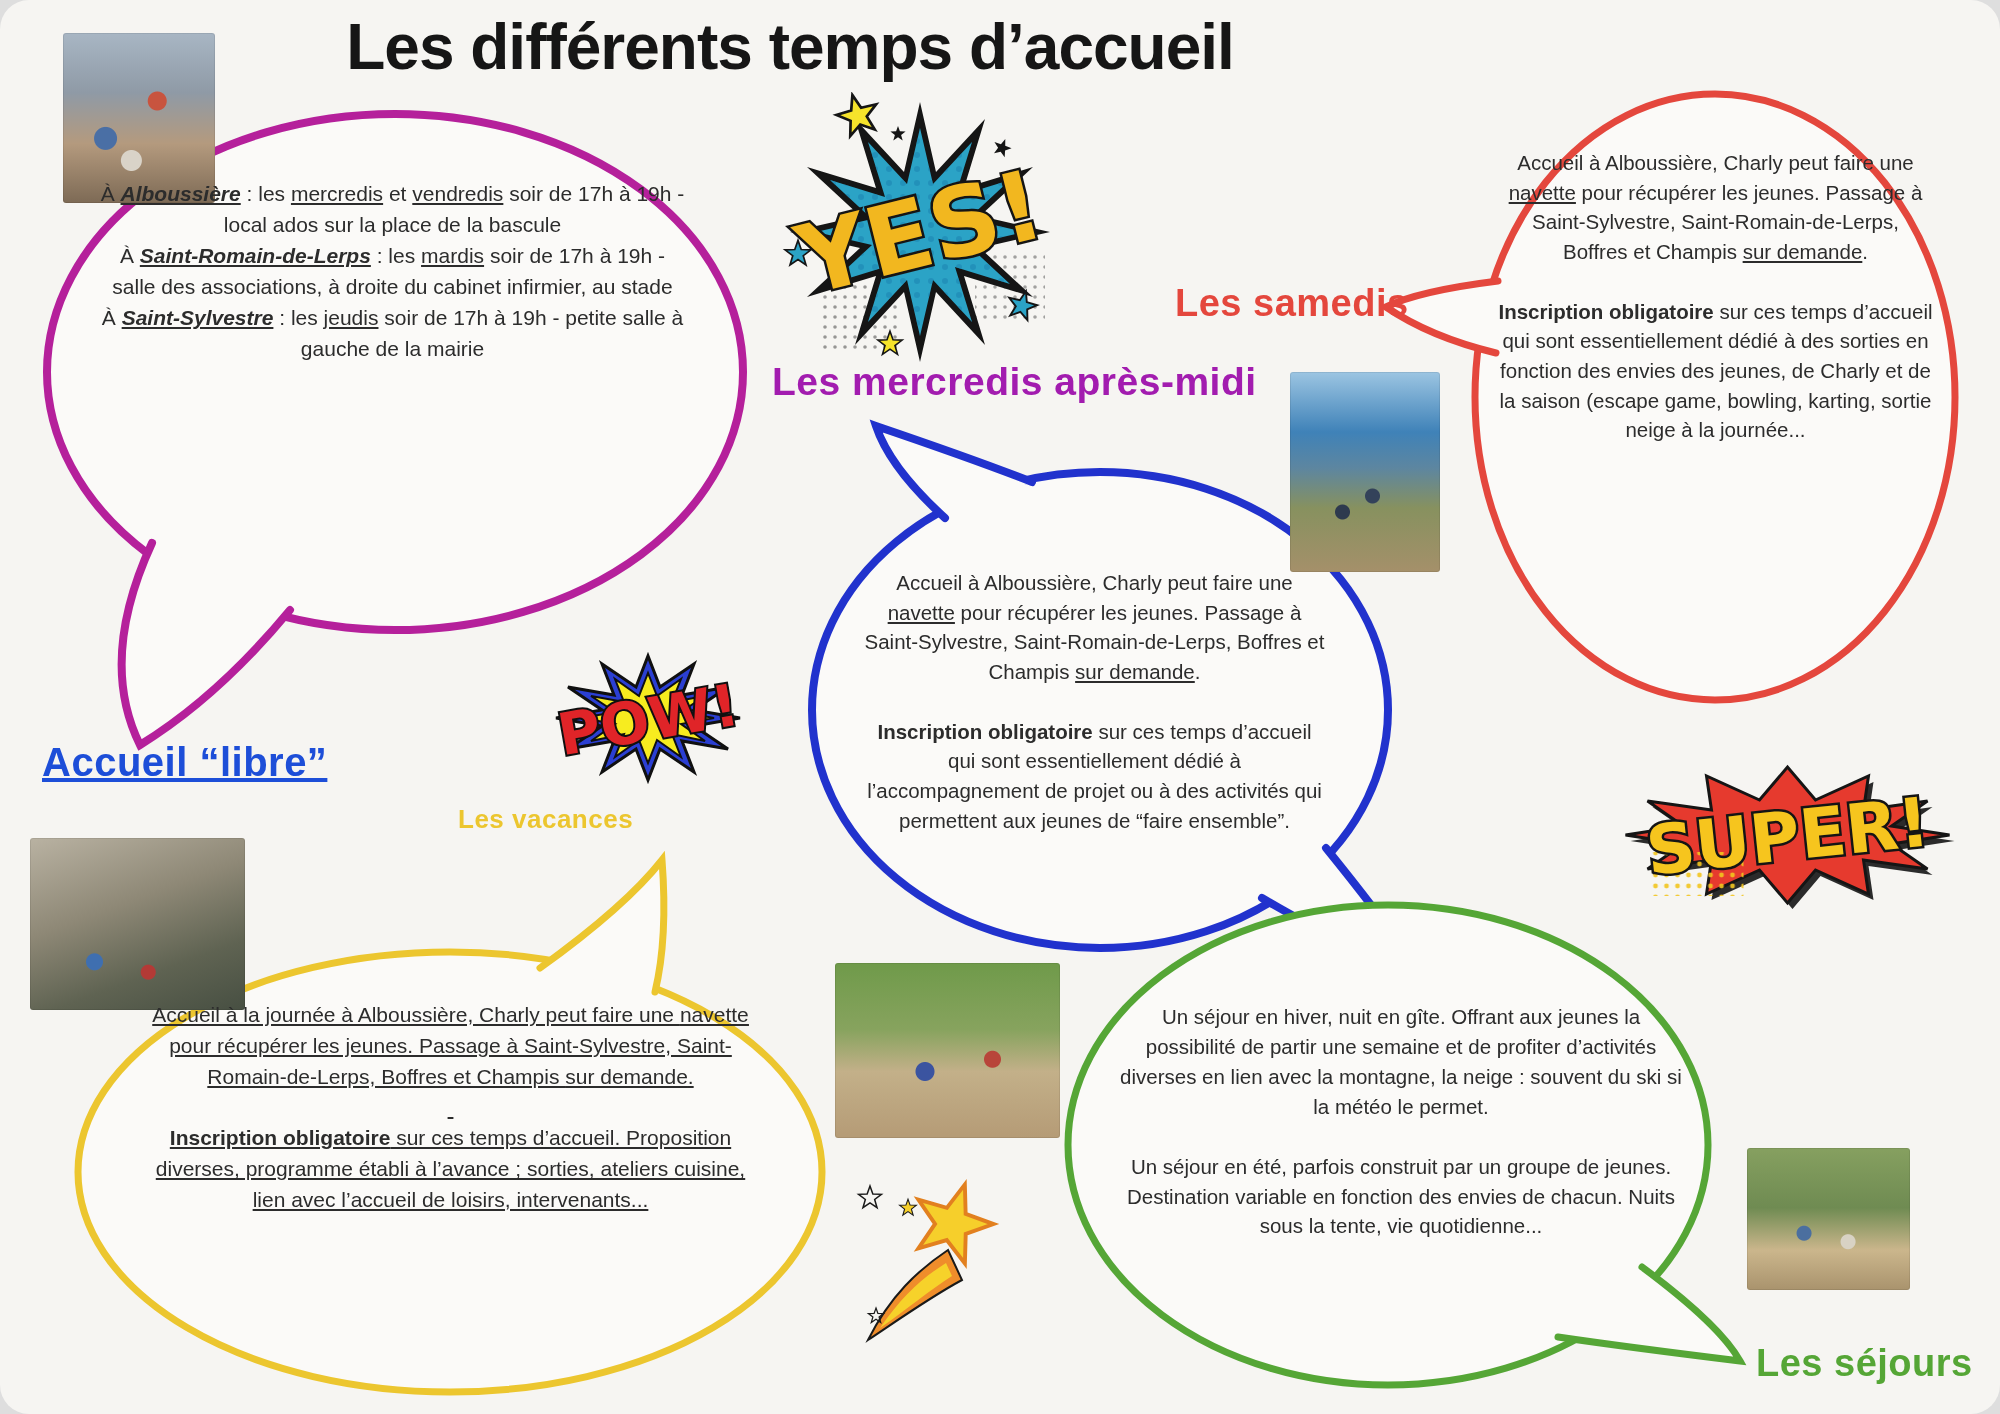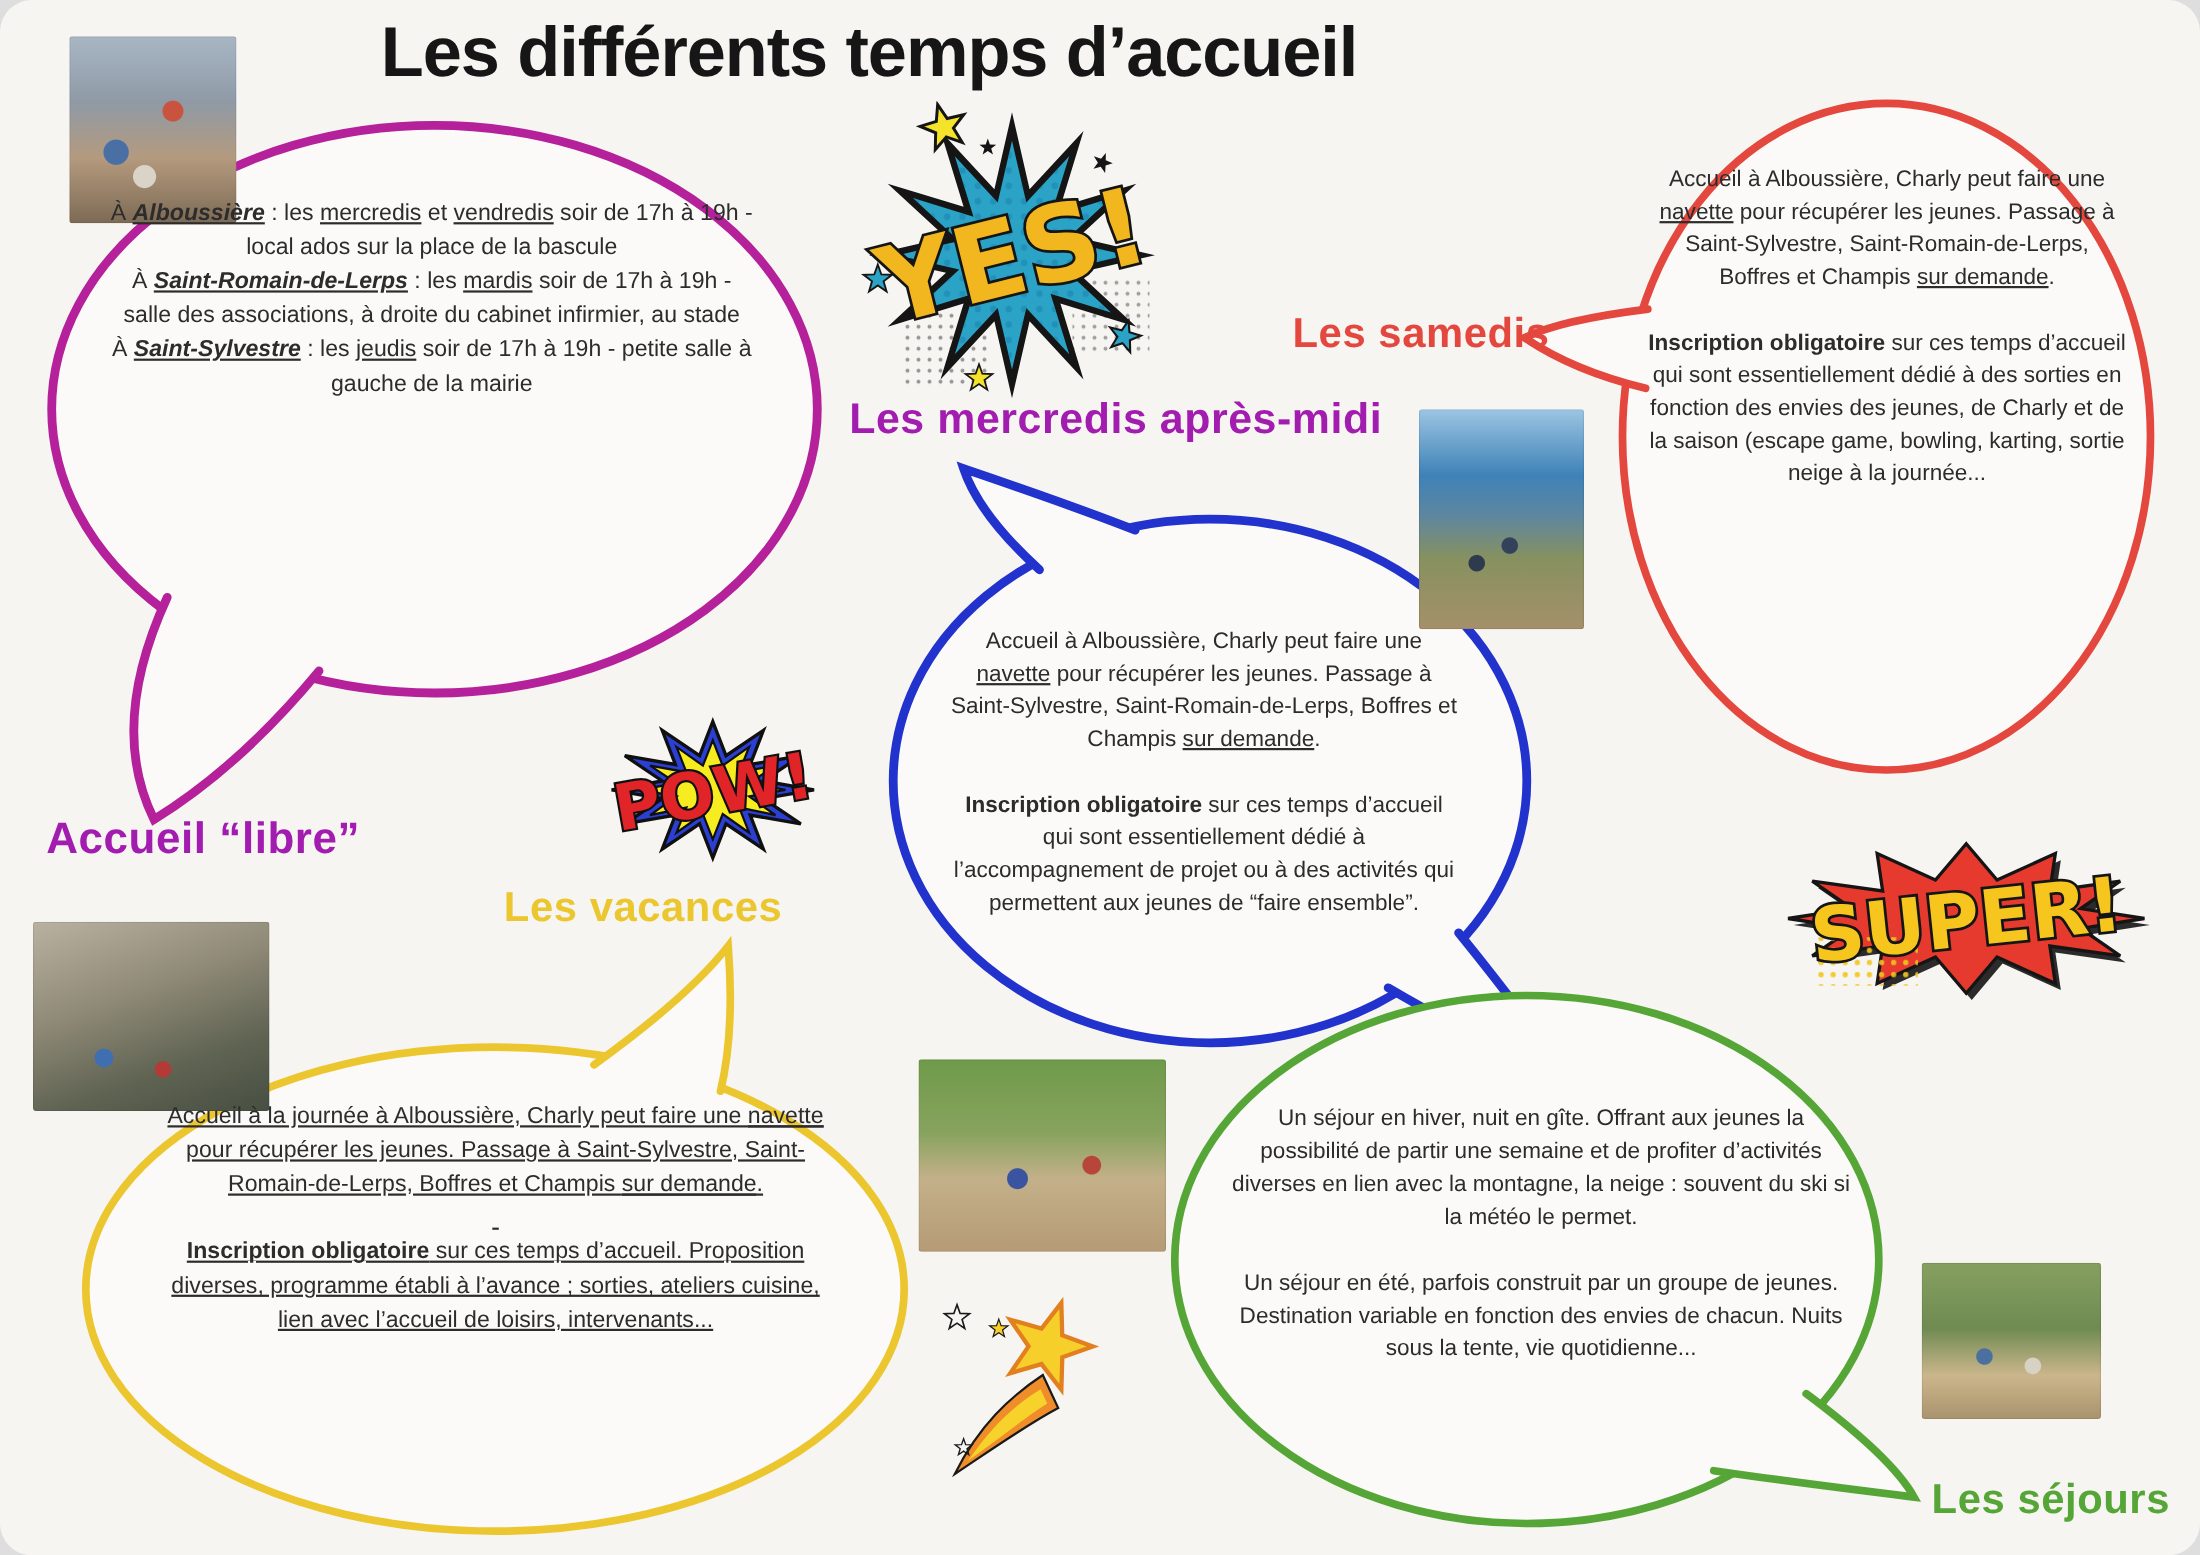--- a/index.html
+++ b/index.html
@@ -15,21 +15,21 @@
   .photo{position:absolute;z-index:3;border-radius:3px;box-shadow:0 0 0 1px rgba(0,0,0,.08) inset;}
   svg.sticker{position:absolute;z-index:6;}
 
   #t-libre{left:100px;top:178px;width:585px;font-size:21px;line-height:1.48;}
   #l-libre{left:42px;top:740px;font-size:40px;}
   #t-merc{left:862px;top:568px;width:465px;font-size:20.5px;line-height:1.45;}
   #l-merc{left:772px;top:360px;font-size:39px;}
   #t-sam{left:1498px;top:148px;width:435px;font-size:20.5px;line-height:1.45;}
   #l-sam{left:1142px;top:282px;font-size:38px;margin-left:33px;}
   #t-vac{left:138px;top:1000px;width:625px;font-size:21px;line-height:1.47;text-decoration:underline;}
-  #l-vac{left:458px;top:804px;font-size:38px;}
+  #l-vac{left:458px;top:804px;font-size:26px;}
   #t-sej{left:1120px;top:1002px;width:562px;font-size:20.5px;line-height:1.46;}
   #l-sej{left:1756px;top:1342px;font-size:38px;}
 
   #b-libre{left:40px;top:105px;width:710px;height:690px;}
   #b-merc{left:770px;top:400px;width:680px;height:580px;}
   #b-sam{left:1360px;top:85px;width:610px;height:625px;}
   #b-vac{left:70px;top:840px;width:760px;height:560px;}
   #b-sej{left:1060px;top:895px;width:720px;height:505px;}
 
   #ph-climb{left:63px;top:33px;width:152px;height:170px;
@@ -118,21 +118,21 @@
       <p><span>Accueil à la journée à Alboussière, Charly peut faire une </span><span class="fu">navette</span><span> pour récupérer les jeunes. Passage à Saint-Sylvestre, Saint-Romain-de-Lerps, Boffres et Champis </span><span class="fu">sur demande</span><span>.</span></p>
       <p><span>&nbsp;</span></p>
       <p><span class="fb">Inscription obligatoire</span><span> sur ces temps d’accueil. Proposition diverses, programme établi à l’avance ; sorties, ateliers cuisine, lien avec l’accueil de loisirs, intervenants...</span></p>
     </div>
   <div class="btext" id="t-sej">
       <p><span>Un séjour en hiver, nuit en gîte. Offrant aux jeunes la possibilité de partir une semaine et de profiter d’activités diverses en lien avec la montagne, la neige : souvent du ski si la météo le permet.</span></p>
       <p><span>&nbsp;</span></p>
       <p><span>Un séjour en été, parfois construit par un groupe de jeunes. Destination variable en fonction des envies de chacun. Nuits sous la tente, vie quotidienne...</span></p>
     </div>
 
-  <div class="blabel" id="l-libre" style="color: #a21caf;">Accueil “libre”</div>
+  <div class="blabel" id="l-libre" style="color: #1d4ed8; text-decoration: underline;">Accueil “libre”</div>
   <div class="blabel" id="l-merc" style="color: #a21caf;">Les mercredis après-midi</div>
   <div class="blabel" id="l-sam" style="color: rgb(228, 71, 61);">Les samedis</div>
   <div class="blabel" id="l-vac" style="color: rgb(236, 198, 47);">Les vacances</div>
   <div class="blabel" id="l-sej" style="color: rgb(85, 166, 54);">Les séjours</div>
 
   <svg class="sticker" id="s-yes" viewBox="0 0 300 272">
     <defs>
       <path id="star5" d="M0,-16 L3.8,-5.3 L15.2,-4.9 L6.2,2 L9.4,12.9 L0,6.5 L-9.4,12.9 L-6.2,2 L-15.2,-4.9 L-3.8,-5.3 Z"></path>
       <pattern id="dotsTeal" width="14" height="14" patternUnits="userSpaceOnUse">
           <circle cx="7" cy="7" r="3" fill="#1a7fae"></circle>

